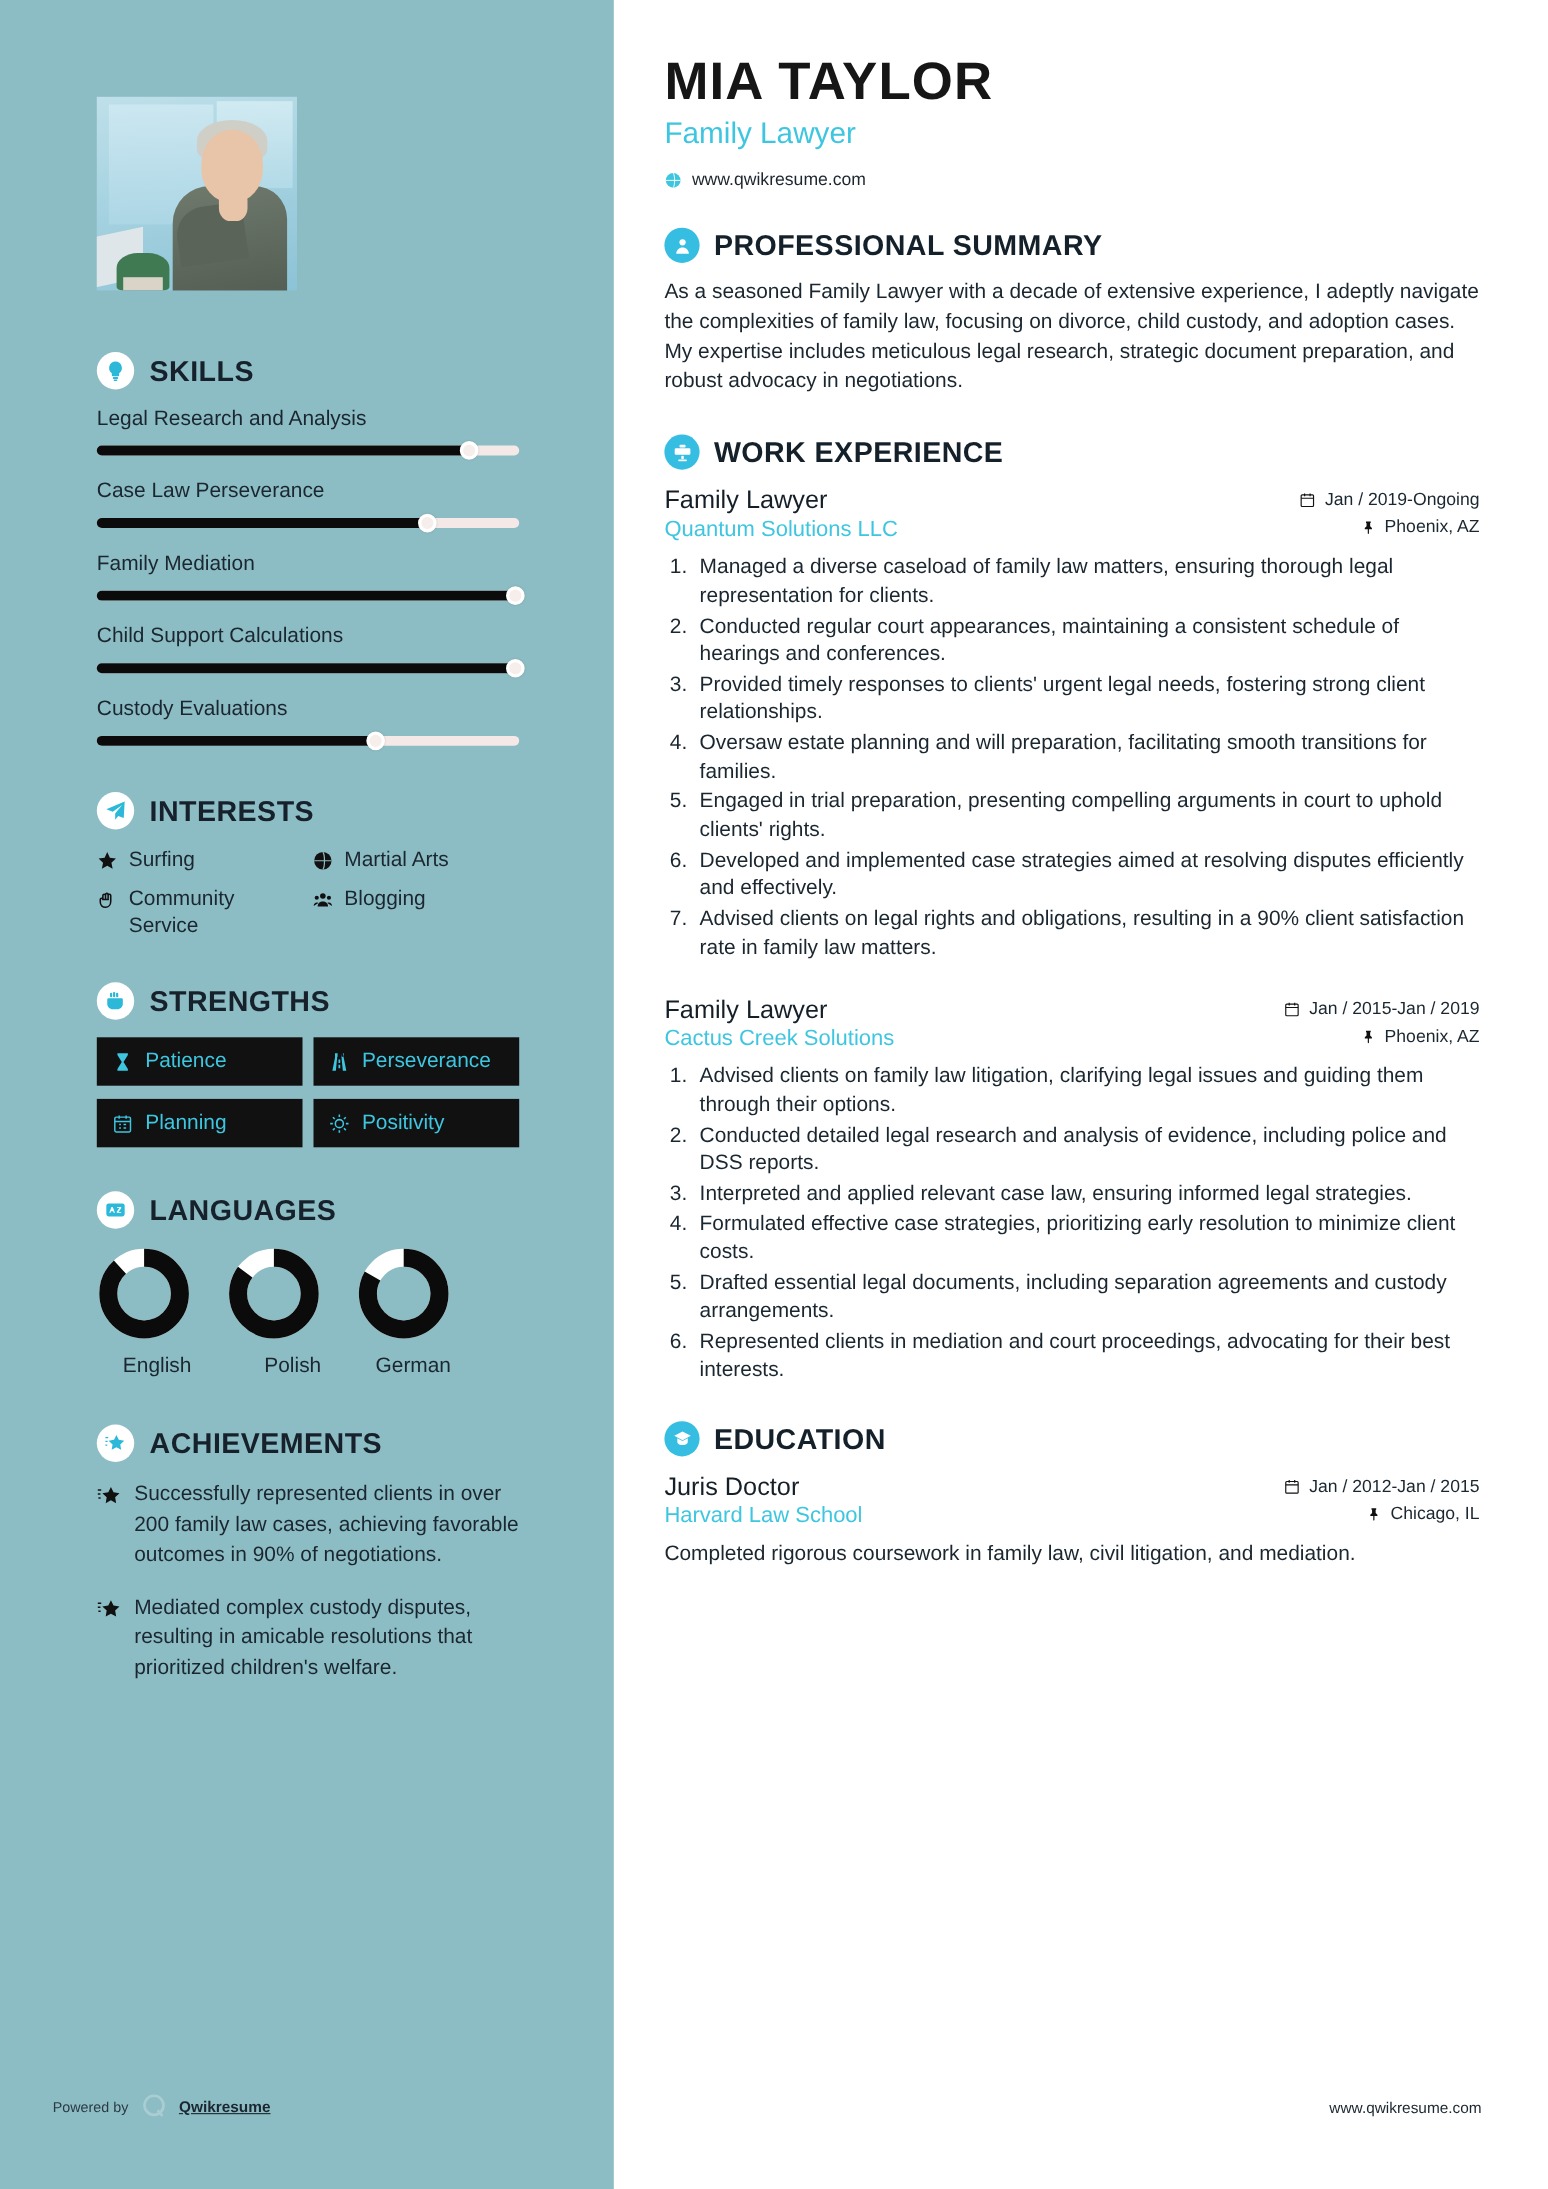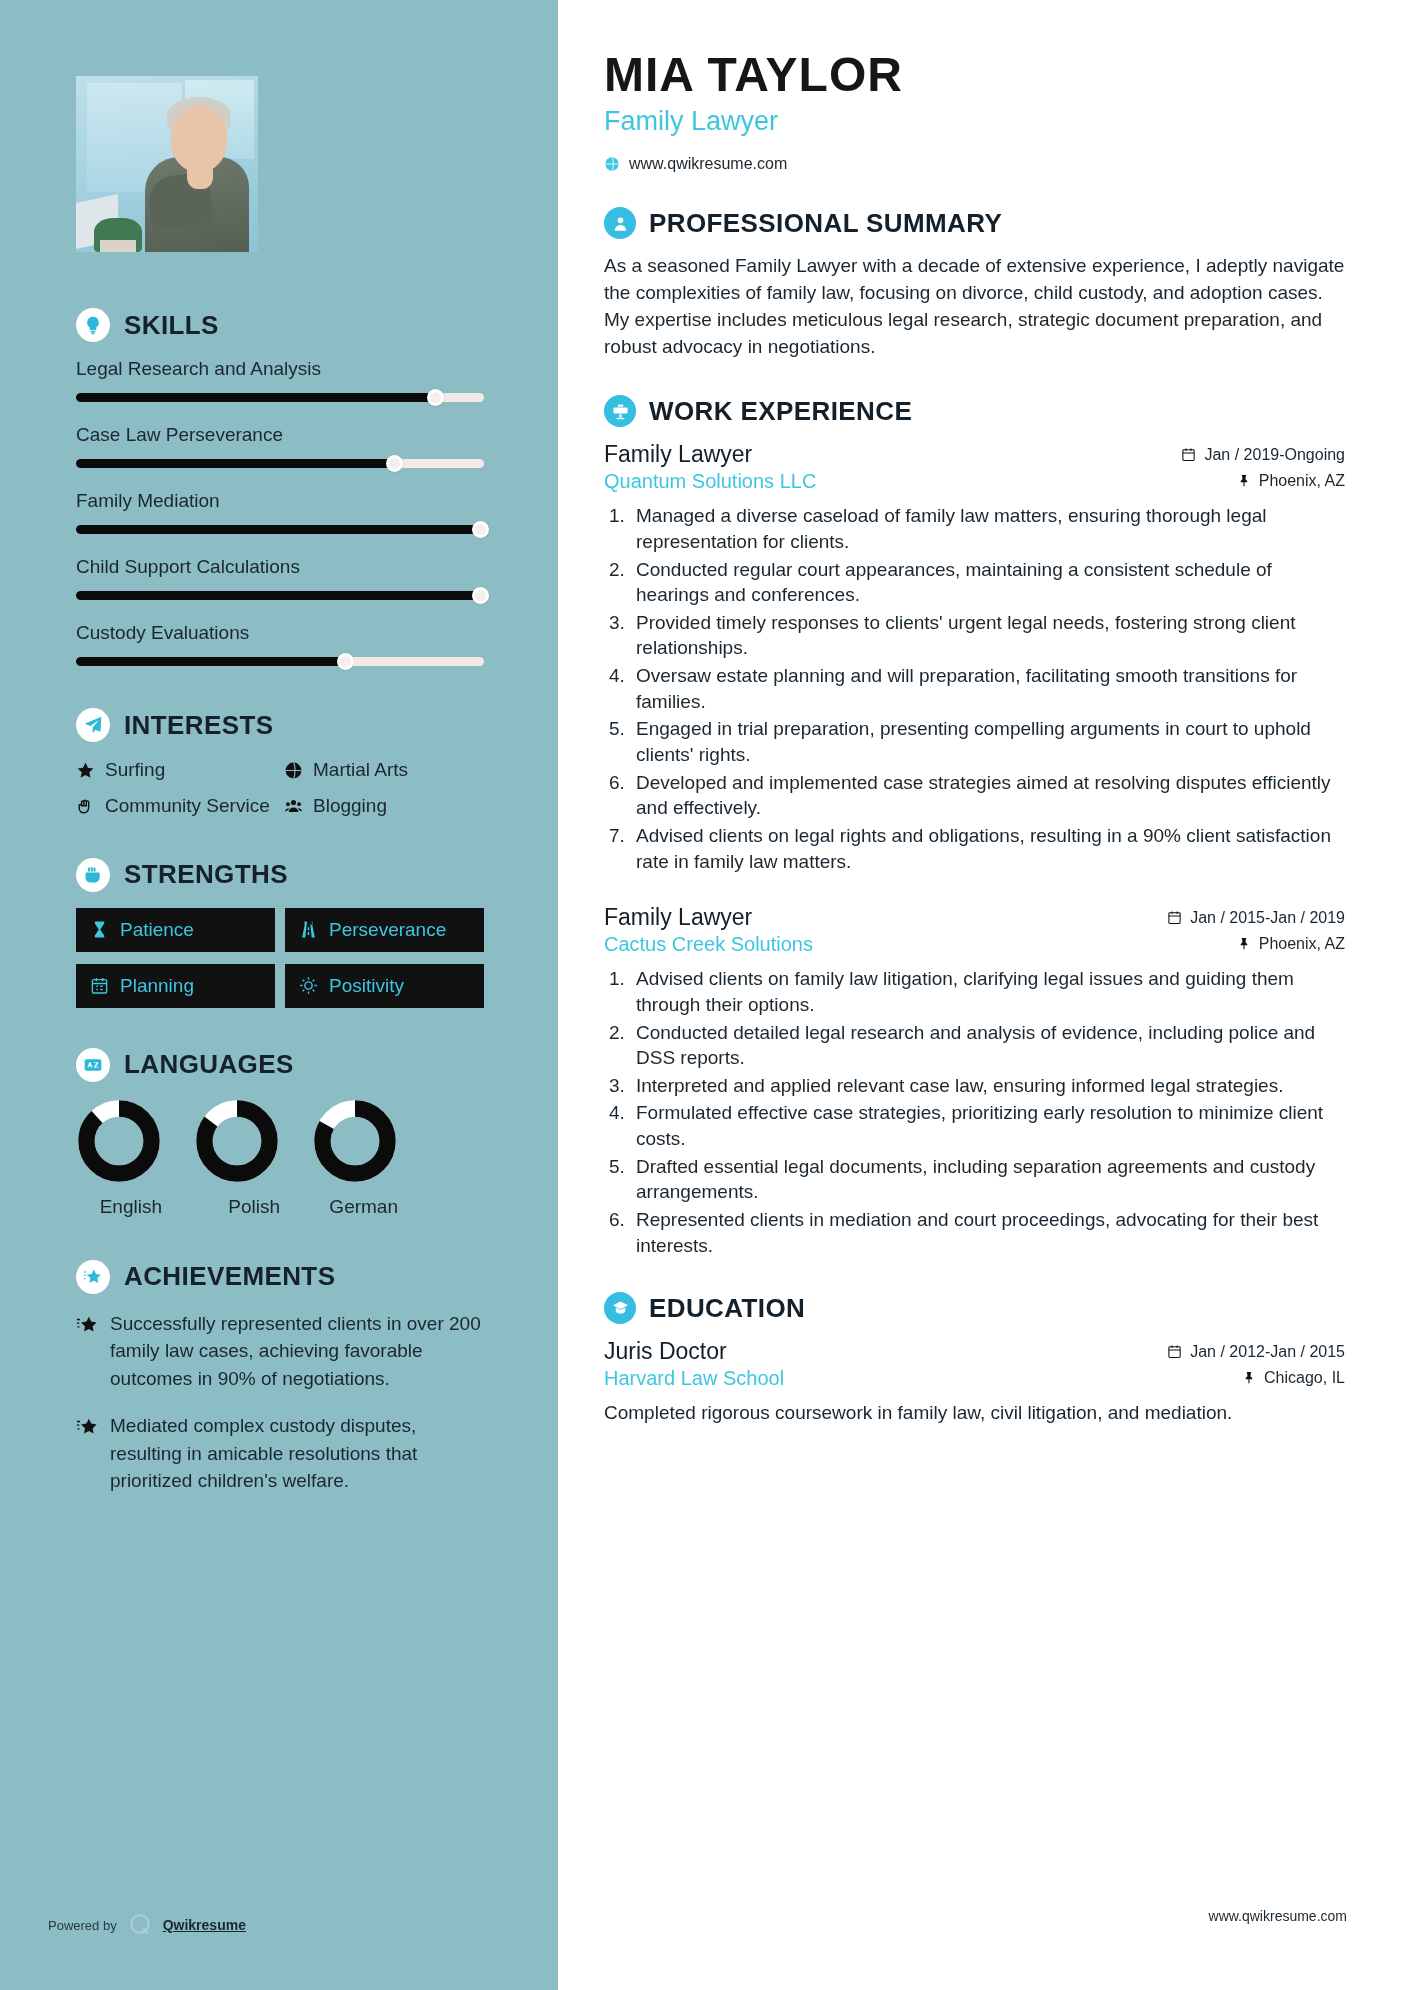--- a/index.html
+++ b/index.html
@@ -9,21 +9,21 @@
     font-family: "Liberation Sans", sans-serif;
     -webkit-font-smoothing: antialiased;
   }
   .page { position: relative; width: 1407px; height: 1990px; display: flex; background:#fff; }
 
   
   .sidebar {
     width: 558px;
     background: #8dbdc4;
     position: relative;
-    padding: 4px;
+    padding: 16px;
     flex-shrink: 0;
   }
   .sidebar-inner { padding: 72px 70px 0 72px; }
 
   .photo {
     width: 182px; height: 176px;
     background: linear-gradient(165deg,#bfe0ea 0%, #a9d4e2 40%, #8cc3d6 100%);
     position: relative; overflow: hidden;
     margin-bottom: 56px;
   }
@@ -120,21 +120,21 @@
   .lang-ring svg { width:86px; height:86px; transform:rotate(-90deg); display:block; }
   .lang-label { font-size:19px; color:#1b2730; }
 
   
   .ach-item { display:flex; gap:12px; margin-bottom:20px; }
   .ach-item svg { width:22px; height:22px; flex-shrink:0; margin-top:4px; }
   .ach-text { font-size:19px; color:#1b2730; line-height:1.45; }
 
   
   .foot-left {
-    position:absolute; left:48px; bottom:52px;
+    position:absolute; left:48px; bottom:62px;
     display:flex; align-items:center; gap:10px;
   }
   .foot-left .pb { font-size:13px; color:#2a3a44; }
   .foot-left .qlogo { width:26px; height:26px; }
   .foot-left .qname {
     font-size:14px; color:#1b2730; text-decoration:underline; font-weight:600;
   }
 
   
   .main { flex:1; position:relative; padding: 50px 62px 0 46px; }

